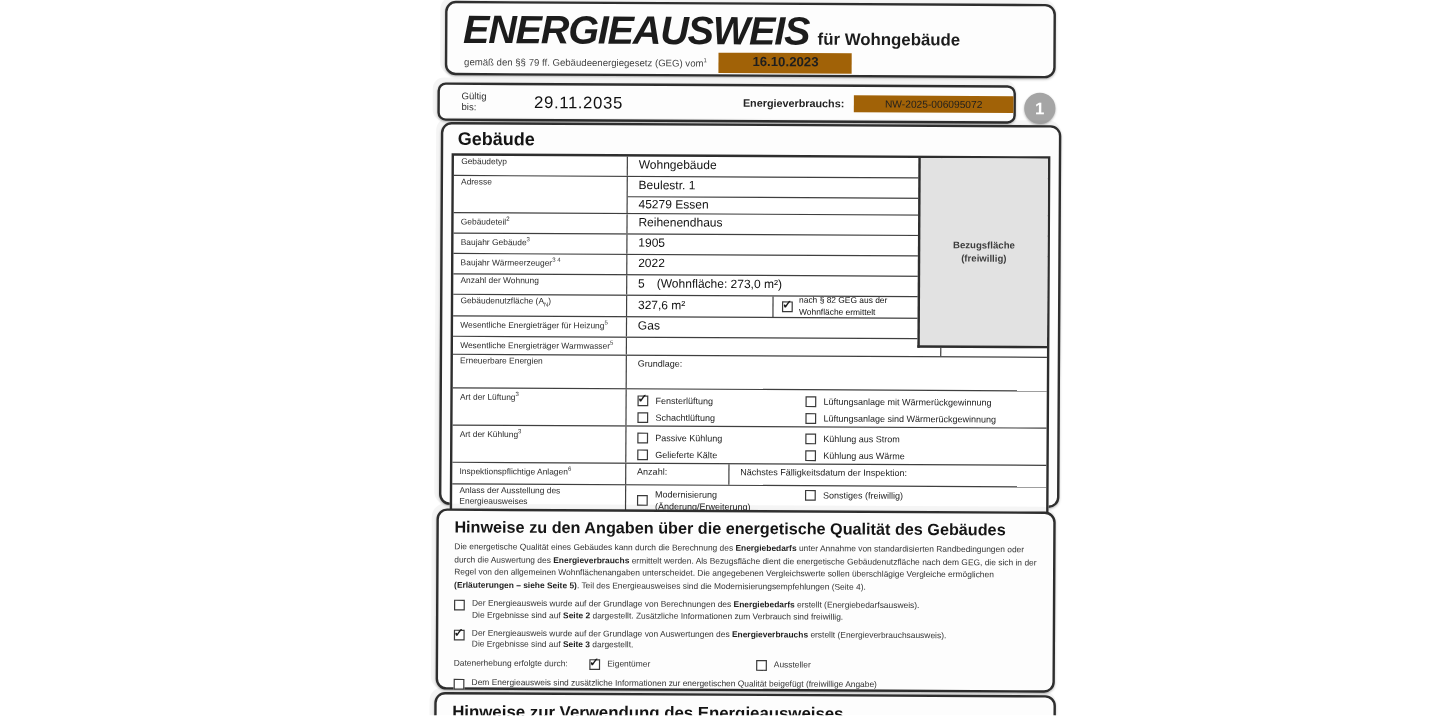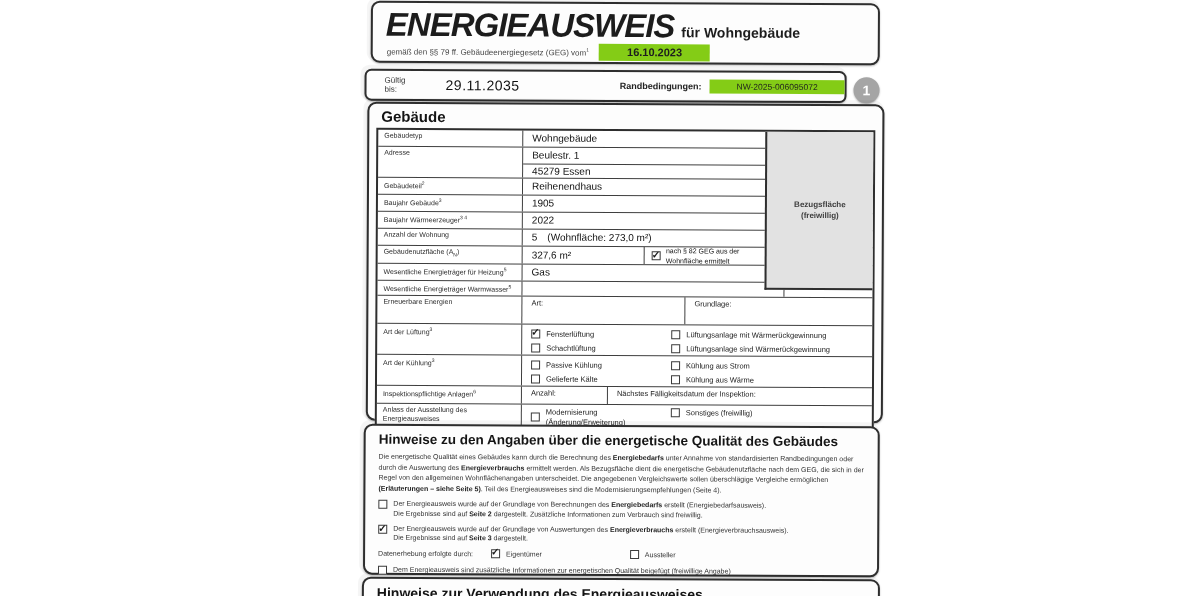--- a/index.html
+++ b/index.html
@@ -9,21 +9,21 @@
   .panel{position:absolute;background:#fdfdfd;border:2px solid #2e2e2e;border-radius:9px;box-shadow:0 1px 2px rgba(0,0,0,.28), -2px -2px 0 2px rgba(0,0,0,.04);}
 
   
   .header-panel{left:8px;top:2px;width:505px;height:58px;}
   .brand-row{padding:3px 0 0 13px;white-space:nowrap;}
   .brand{font-size:33px;font-weight:bold;font-style:italic;letter-spacing:-1px;color:#1c1c1c;}
   .brand-suffix{font-size:14px;font-weight:bold;margin-left:7px;color:#1c1c1c;}
   .law-row{margin:-1px 0 0 14px;font-size:8px;color:#444;display:flex;align-items:center;gap:10px;}
   sup{font-size:5px;vertical-align:super;}
   sub{font-size:5px;vertical-align:sub;}
-  .chip{background:#84cc16;color:#1e1e1e;}
+  .chip{background:#a16207;color:#1e1e1e;}
   .geg-date{font-size:11px;font-weight:bold;padding:2px 28px 3px 28px;}
 
   
   .validity-panel{left:2px;top:70px;width:478px;height:28px;border-radius:7px;display:flex;align-items:center;}
   .small-label{font-size:8px;color:#333;margin-left:18px;}
   .valid-date{font-size:14px;letter-spacing:.5px;margin-left:32px;color:#111;}
   .reg-label{font-size:9px;font-weight:bold;margin-left:100px;color:#222;}
   .reg-chip{font-size:8.5px;margin-left:8px;width:126px;text-align:center;padding:2px 16px;}
   .page-circle{position:absolute;left:491px;top:76px;width:26px;height:26px;border-radius:50%;background:#a5a5a5;display:flex;align-items:center;justify-content:center;color:#fff;font-size:14px;font-weight:bold;box-shadow:0 1px 2px rgba(0,0,0,.3);}
 
@@ -83,21 +83,21 @@
       </div>
       <div class="law-row">
         <span><span>gemäß den §§ 79 ff. Gebäudeenergiegesetz (GEG) vom</span><sup>1</sup></span>
         <span class="chip geg-date">16.10.2023</span>
       </div>
     </div>
 
     <div class="panel validity-panel">
       <span class="small-label">Gültig bis:</span>
       <span class="valid-date">29.11.2035</span>
-      <span class="reg-label">Randbedingungen:</span>
+      <span class="reg-label">Energieverbrauchs:</span>
       <span class="chip reg-chip">NW-2025-006095072</span>
     </div>
     <div class="page-circle">
       <span>1</span>
     </div>
 
     <div class="panel building-panel">
       <div class="sec-title">Gebäude</div>
       <div class="gtable">
 
@@ -162,21 +162,20 @@
 
         <div class="trow r14">
           <div class="lcell"><span>Wesentliche Energieträger Warmwasser</span><sup>5</sup></div>
           <div class="vcell vshort"></div>
           <div class="pcol"></div>
         </div>
 
         <div class="trow r27">
           <div class="lcell">Erneuerbare Energien</div>
           <div class="vsplit">
-            <div class="c1 w153">Art:</div>
             <div class="c2">Grundlage:</div>
           </div>
         </div>
 
         <div class="trow rcb">
           <div class="lcell"><span>Art der Lüftung</span><sup>3</sup></div>
           <div class="cbgrid">
             <div class="cbopt">
                 <span class="cb checked"></span>
                 <span>Fensterlüftung</span>

